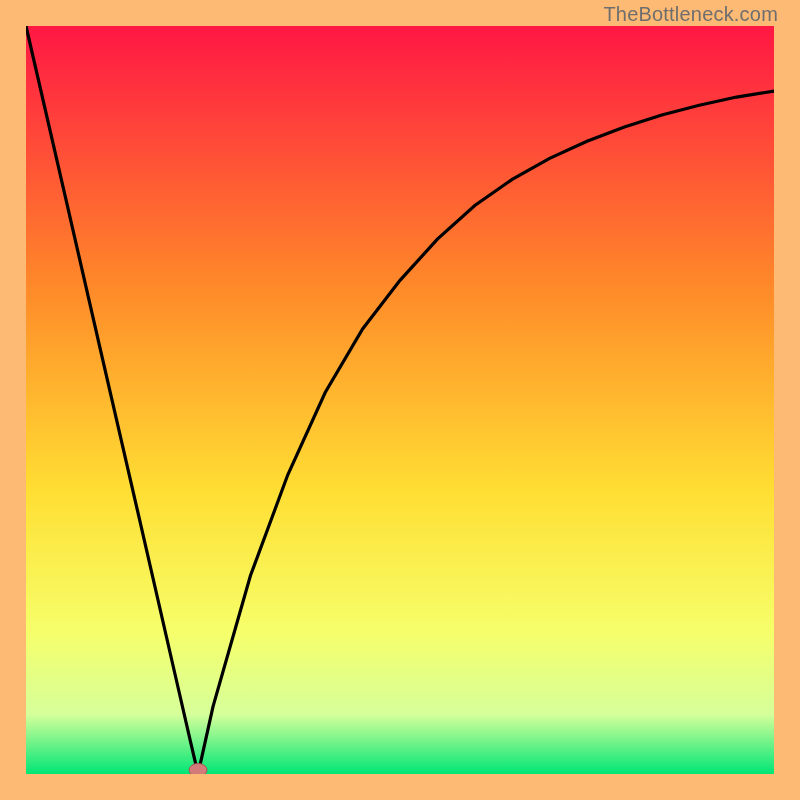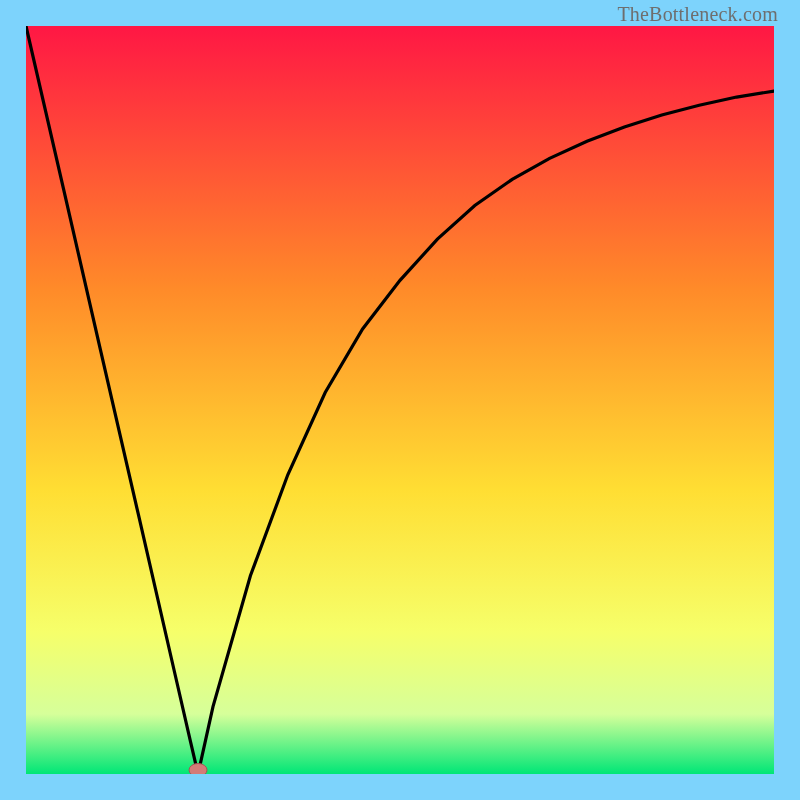--- a/index.html
+++ b/index.html
@@ -10,22 +10,21 @@
     background: #000;
     overflow: hidden;
     font-family: Arial, Helvetica, sans-serif;
   }
   .frame {
     position: absolute;
     top: 0;
     left: 0;
     width: 800px;
     height: 800px;
-    background: #7dd3fc;
-    font-family: Liberation Serif, serif;
+    background: #fdba74;
   }
   .plot-area {
     position: absolute;
     top: 26px;
     left: 26px;
     width: 748px;
     height: 748px;
     overflow: hidden;
   }
   .attribution {

